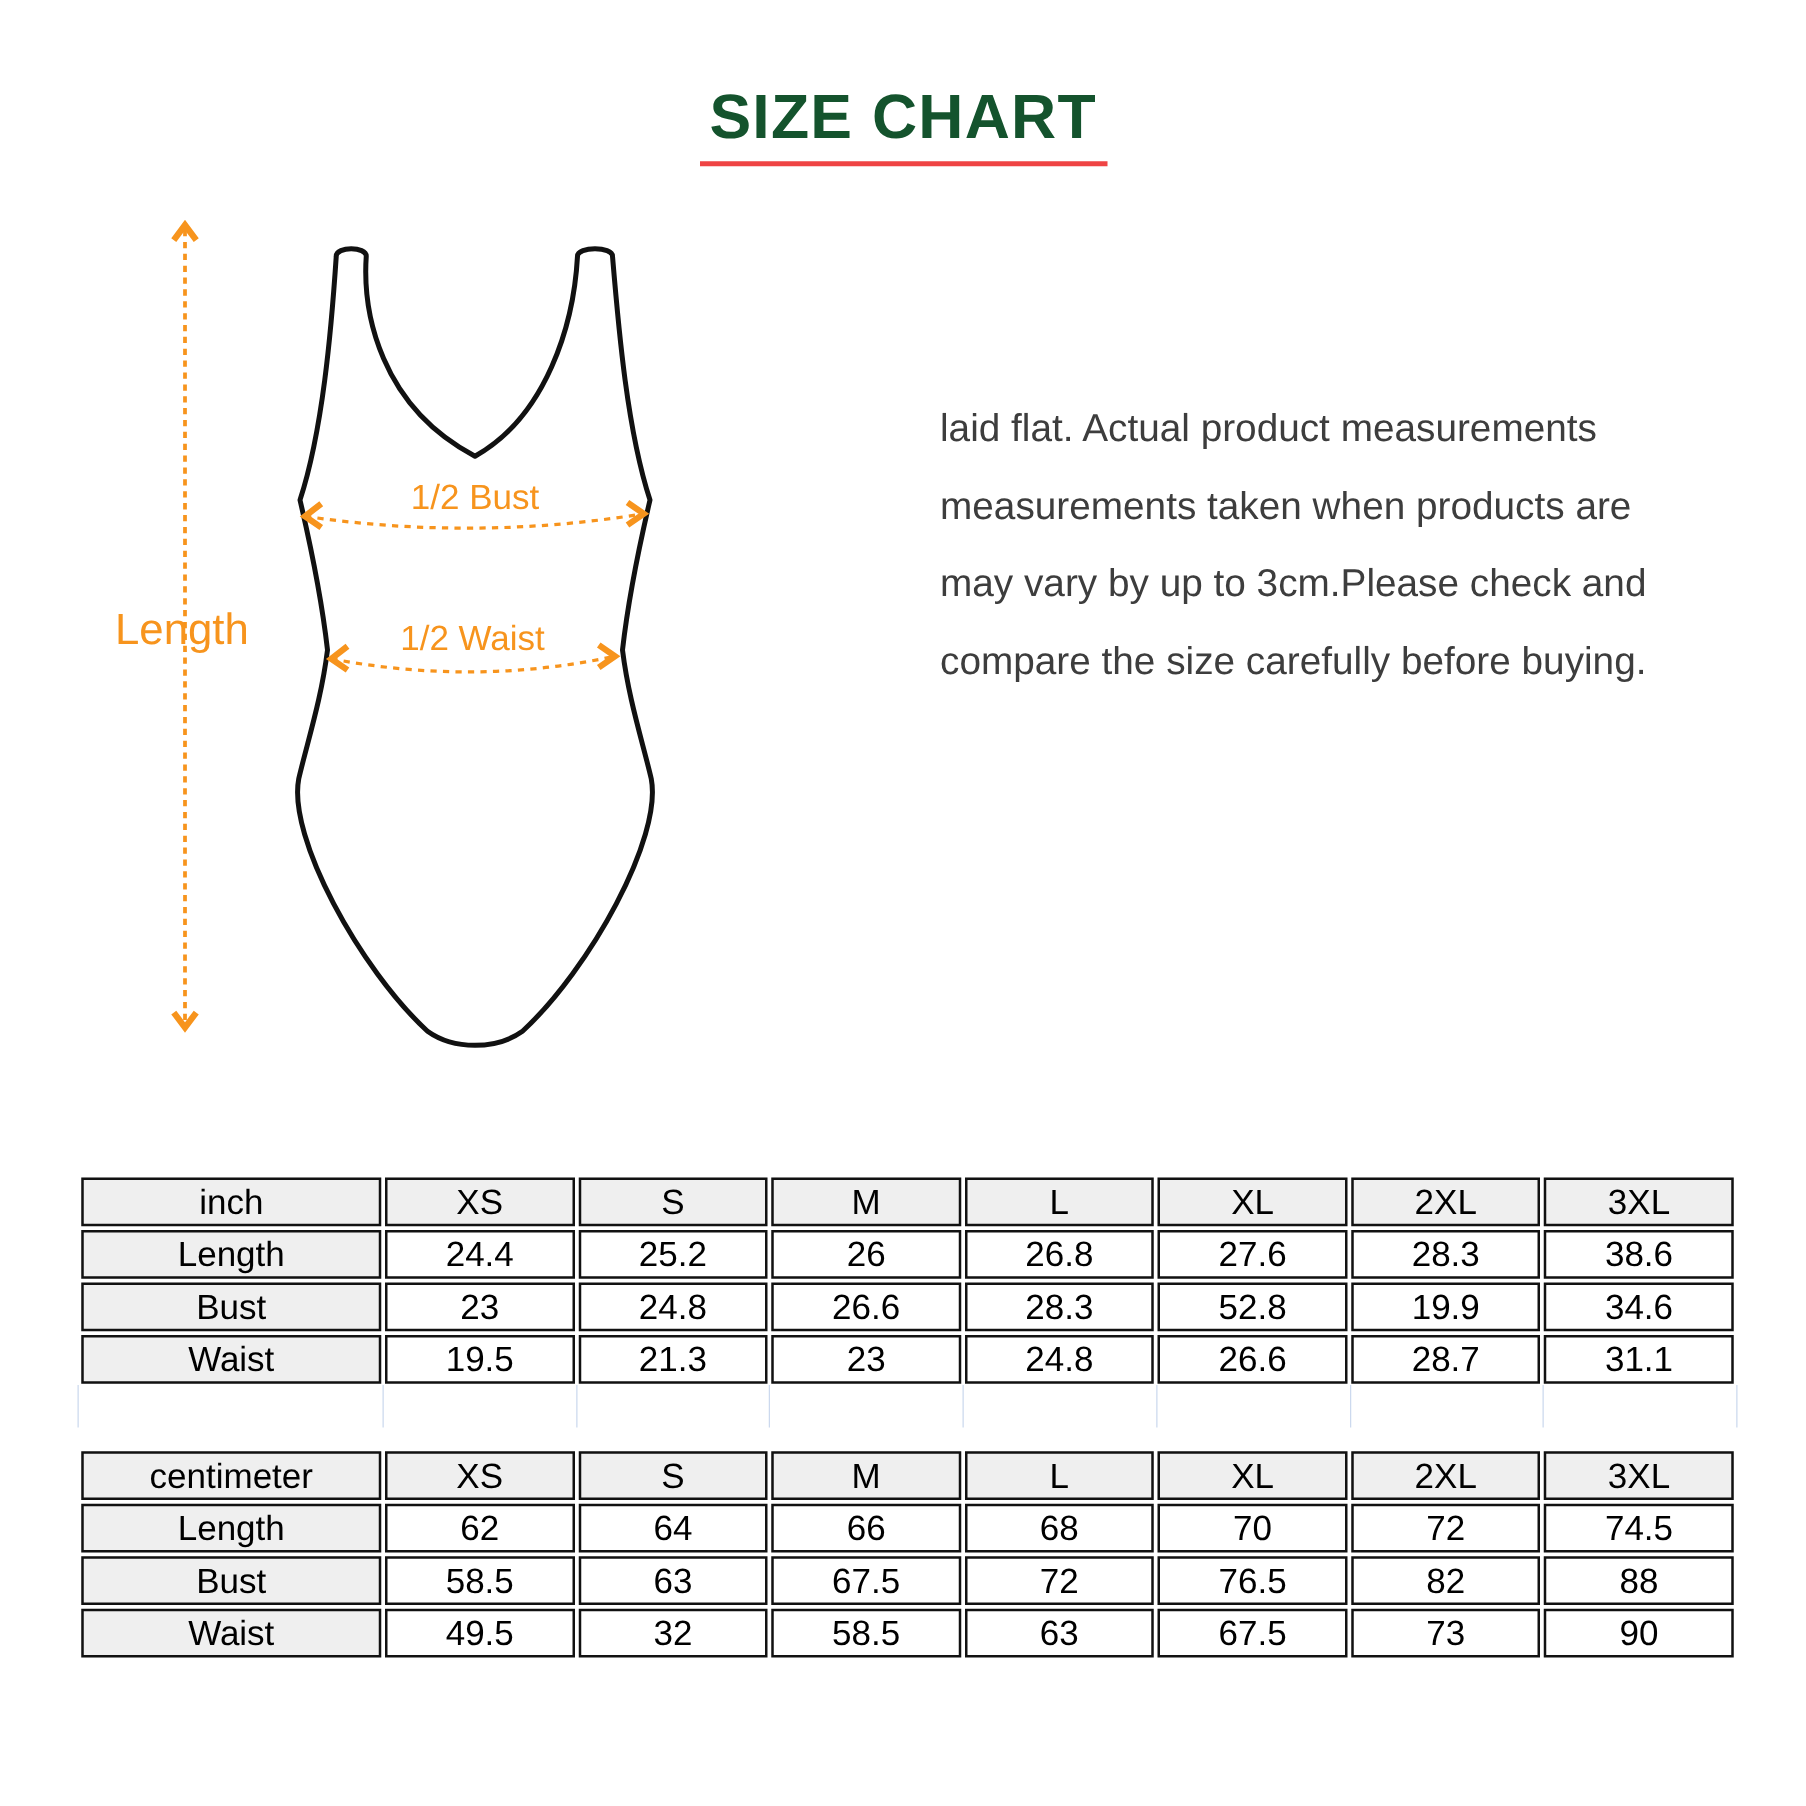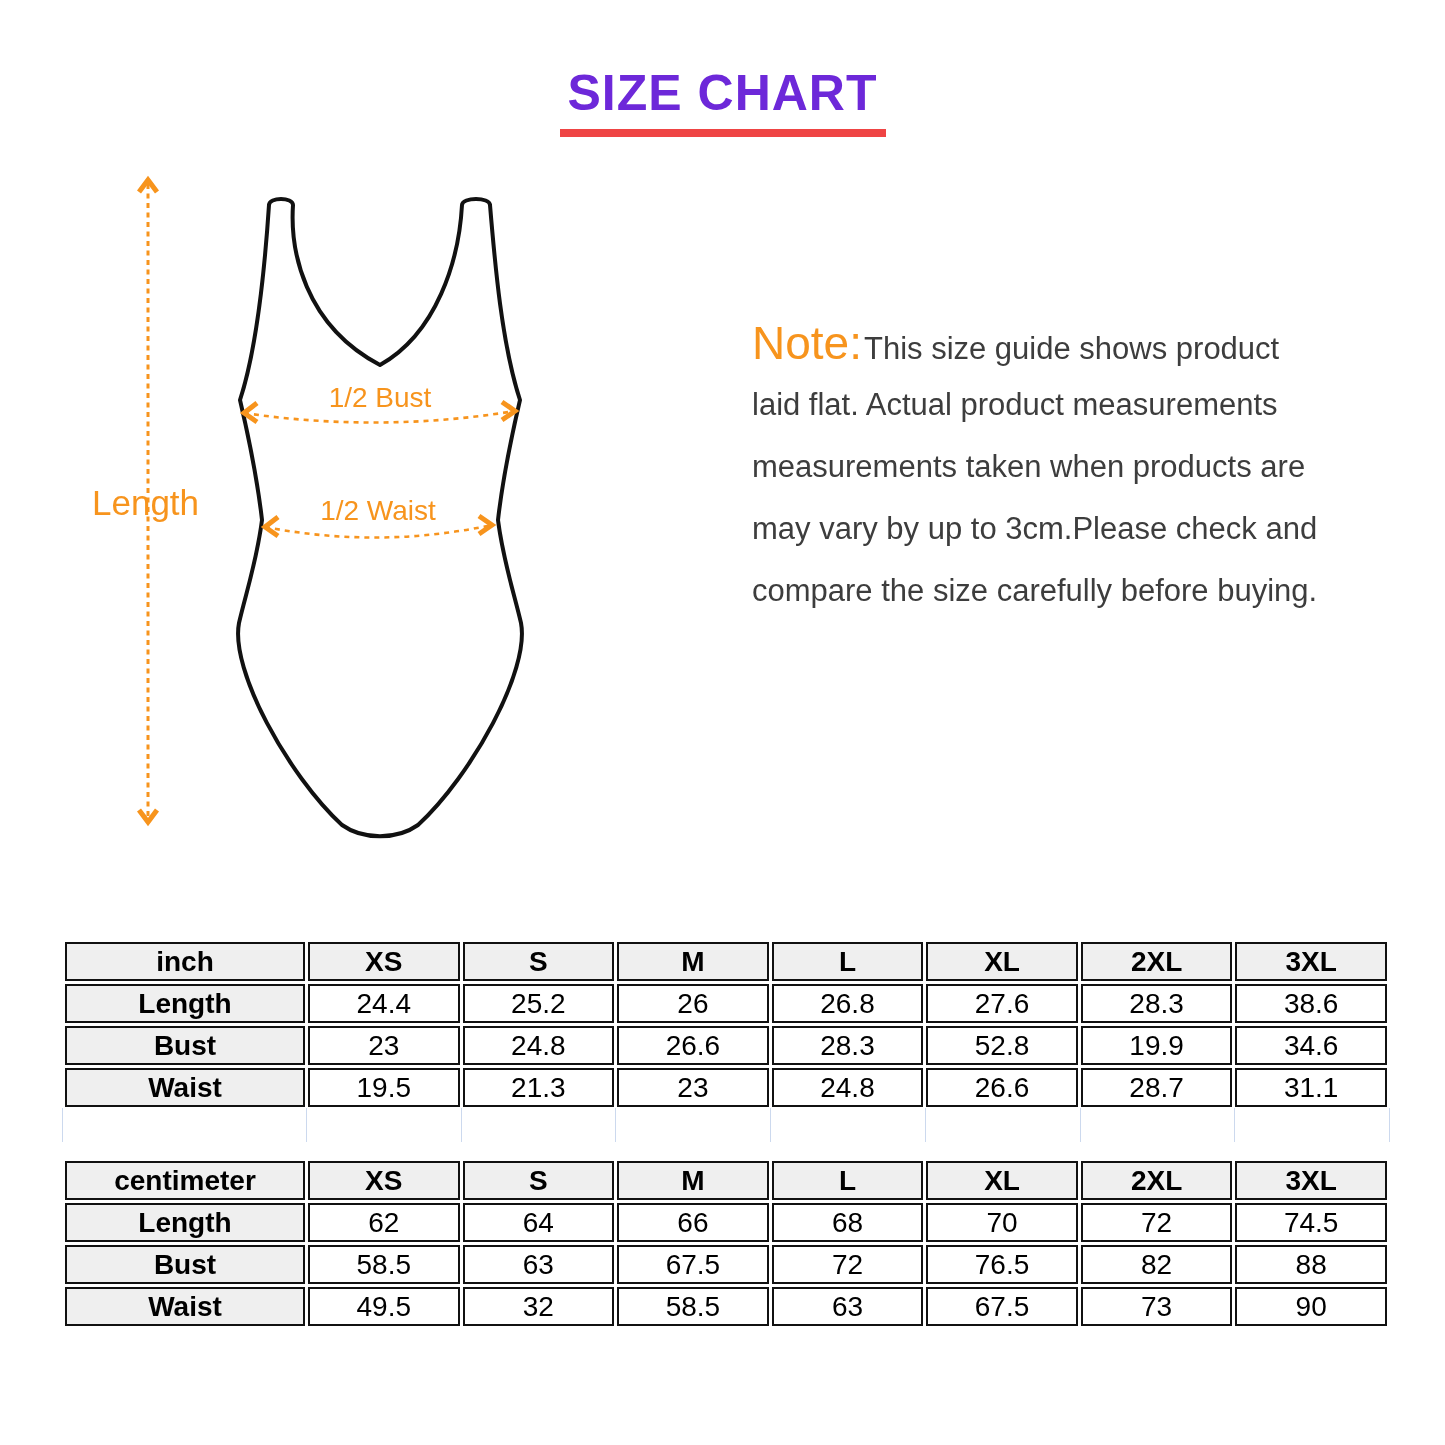--- a/index.html
+++ b/index.html
@@ -1,40 +1,40 @@
 <!DOCTYPE html>
 <html><head>
 <meta charset="utf-8">
 <style>
   html,body{margin:0;padding:0;background:#ffffff;}
   body{width:1445px;height:1445px;position:relative;overflow:hidden;
        font-family:"Liberation Sans",sans-serif;color:#000;}
 
   
   .title-wrap{position:absolute;top:64px;left:0;width:100%;text-align:center;}
-  .page-title{display:inline-block;font-size:50px;font-weight:bold;color:#6d28d9;
-              letter-spacing:1px;border-bottom:8px solid #ef4444;padding:0 8px 7px 8px;}
+  .page-title{display:inline-block;font-size:50px;font-weight:bold;color:#14532d;
+              letter-spacing:1px;border-bottom:4px solid #ef4444;padding:0 8px 7px 8px;}
 
   
   .diagram{position:absolute;left:80px;top:170px;width:480px;height:690px;}
 
   
   .note{position:absolute;left:752px;top:312px;width:665px;color:#3d3d3d;}
   .note .line{height:62px;line-height:62px;white-space:nowrap;font-size:31px;}
   .note .note-label{color:#f7941d;font-size:46px;padding-right:2px;}
 
   
   table.size-table{position:absolute;left:62px;width:1328px;border-collapse:separate;
                    border-spacing:3px;table-layout:fixed;}
   .t-inch{top:939px;}
   .t-cm{top:1142px;margin-top:16px;}
   .size-table td{border:2.5px solid #111111;background:#ffffff;text-align:center;
                  vertical-align:middle;height:33px;font-size:28px;line-height:1;
                  overflow:hidden;}
-  .size-table td.hdr{background:#efefef;font-weight:bold;}
+  .size-table td.hdr{background:#efefef;font-weight:normal;}
 
   
   .gap-strip{position:absolute;left:62px;top:1108px;width:1328px;height:34px;display:flex;}
   .gap-strip .gcell{border-right:1.5px solid #ccd9ee;height:100%;}
   .gap-strip .gcell:first-child{border-left:1.5px solid #ccd9ee;width:243px;flex:none;}
   .gap-strip .gcell{flex:1;}
 </style>
 </head>
 <body>
 
@@ -75,23 +75,20 @@
 
   <g stroke="#f7941d" fill="none">
     <path d="M 185 357 Q 300 379 412 355" stroke-width="2.6" stroke-dasharray="5 5"></path>
     <path d="M 198 347 L 185 357 L 198 366" stroke-width="5"></path>
     <path d="M 399 346 L 412 355 L 399 364" stroke-width="5"></path>
   </g>
   <text x="298" y="350" font-size="28" fill="#f7941d" text-anchor="middle">1/2 Waist</text>
 </svg>
 
 <div class="note">
-  <div class="line">
-    <span class="note-label">Note:</span><span>This size guide shows product</span>
-  </div>
   <div class="line">laid flat. Actual product measurements</div>
   <div class="line">measurements taken when products are</div>
   <div class="line">may vary by up to 3cm.Please check and</div>
   <div class="line">compare the size carefully before buying.</div>
 </div>
 
 <table class="size-table t-inch">
   <colgroup>
       <col style="width:240px">
       <col>

